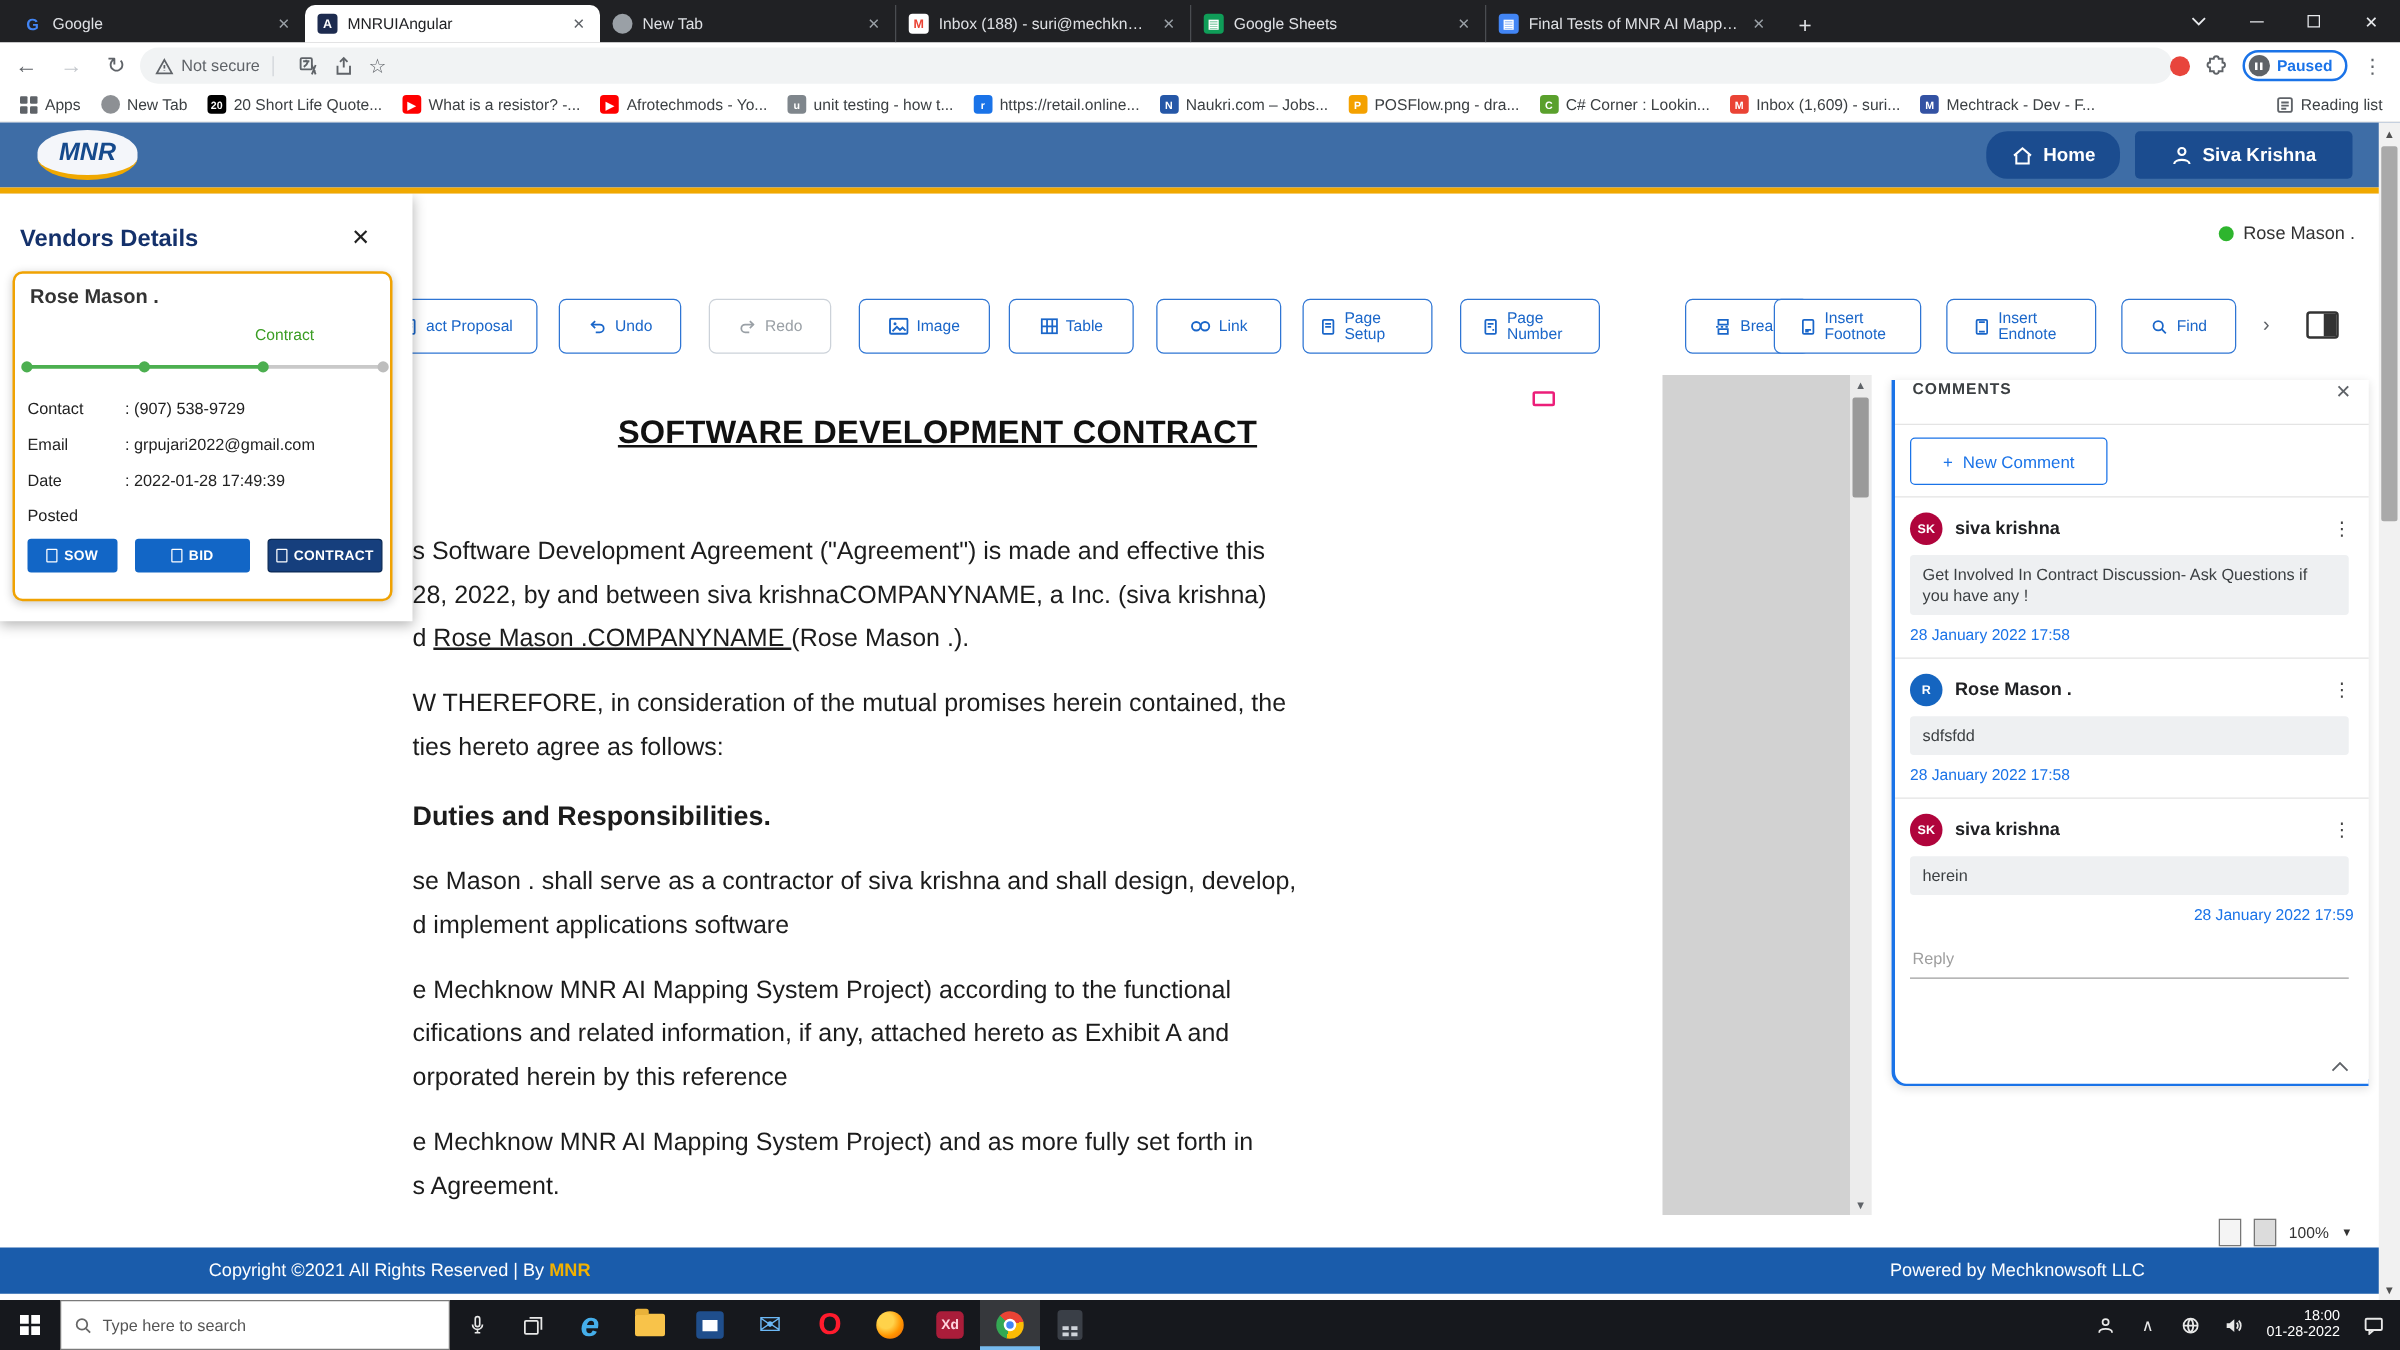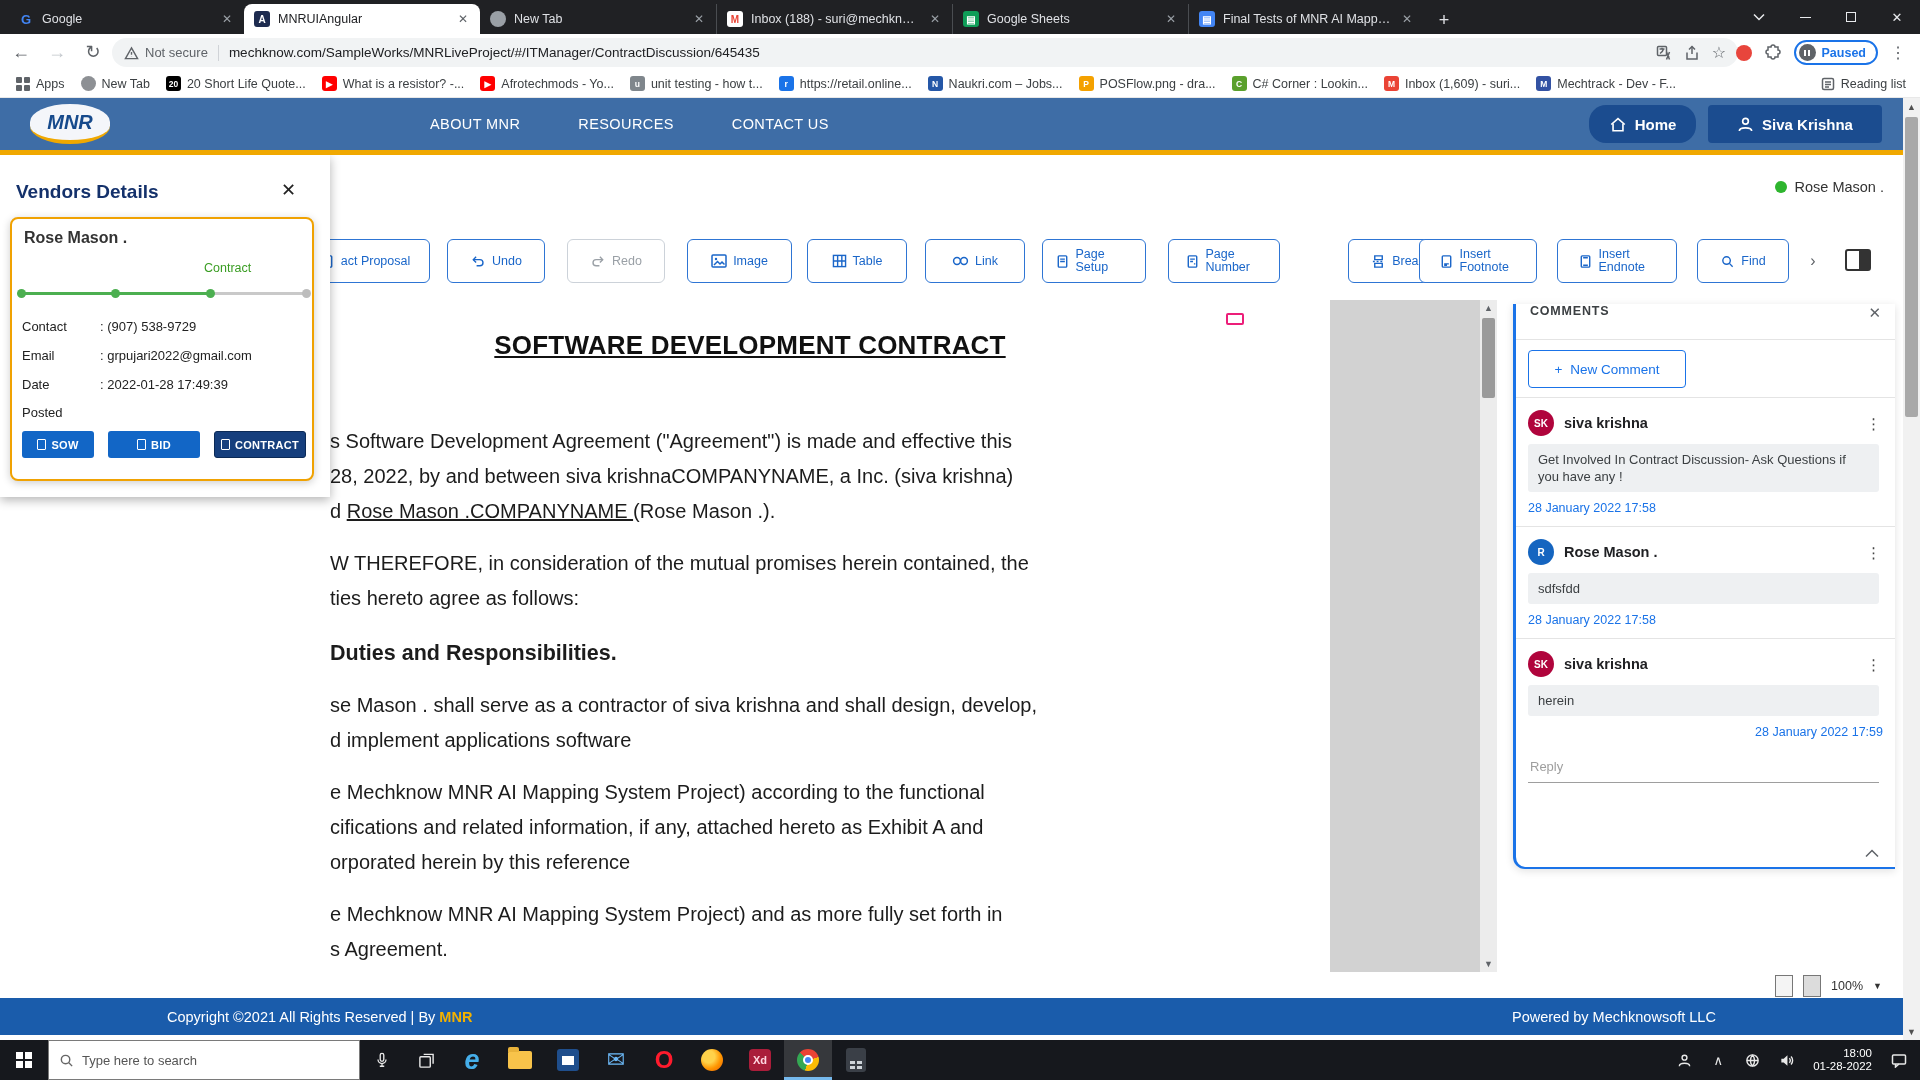--- a/index.html
+++ b/index.html
@@ -248,21 +248,20 @@
     <span class="nav-ic">←</span>
     <span class="nav-ic disabled">→</span>
     <span class="nav-ic">↻</span>
     <div class="omnibox">
       <svg class="ic" width="15" height="14" viewBox="0 0 16 15" style="color:#5f6368">
           <path d="M8 2 L14.5 13.5 H1.5 Z"></path>
           <path d="M8 6.5 V9.5 M8 11.2 V11.6"></path>
         </svg>
       <span class="sec-label">Not secure</span>
       <span class="omni-sep"></span>
-      <span class="url-text">mechknow.com/SampleWorks/MNRLiveProject/#/ITManager/ContractDiscussion/645435</span>
       <span class="omni-right">
         <svg class="ic" width="16" height="16" viewBox="0 0 16 16">
             <rect x="1.5" y="1.5" width="9" height="9" rx="1"></rect>
             <path d="M3.5 4 h5 M6 2.8 v1.2 M4 8.5 C5.5 7.5 7 6 7.5 4"></path>
             <path d="M10.5 7 L13.5 14.5 M10.5 14.5 L13.5 7 M11 12 h2.5"></path>
           </svg>
         <svg class="ic" width="16" height="16" viewBox="0 0 16 16">
             <path d="M8 1.5 V9"></path>
             <path d="M5 4.5 L8 1.5 L11 4.5"></path>
             <path d="M3 7.5 V14 H13 V7.5"></path>
@@ -346,25 +345,20 @@
           <path d="M4 5 h6 M4 7.5 h6 M4 10 h4"></path>
         </svg>
       <span>Reading list</span>
     </span>
   </div>
 
   <div class="appheader">
     <div class="mnr-logo">
         <span>MNR</span>
       </div>
-    <div class="app-nav">
-      <span>ABOUT MNR</span>
-      <span>RESOURCES</span>
-      <span>CONTACT US</span>
-    </div>
     <button class="hdr-btn hdr-home">
       <svg class="ic" width="18" height="17" viewBox="0 0 20 18" style="stroke-width:1.8">
           <path d="M2.5 9 L10 2.5 L17.5 9"></path>
           <path d="M4.5 8 V16 H15.5 V8"></path>
         </svg>
       <span>Home</span>
     </button>
     <button class="hdr-btn hdr-user">
       <svg class="ic" width="17" height="17" viewBox="0 0 18 18" style="stroke-width:1.8">
           <circle cx="9" cy="5.5" r="3"></circle>

